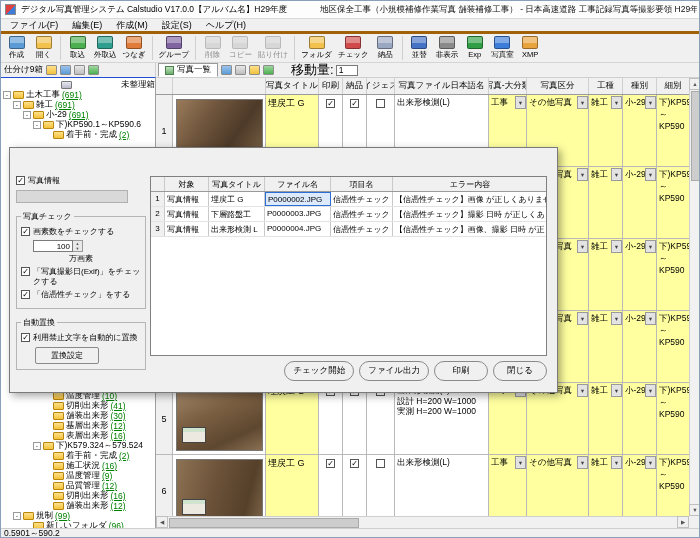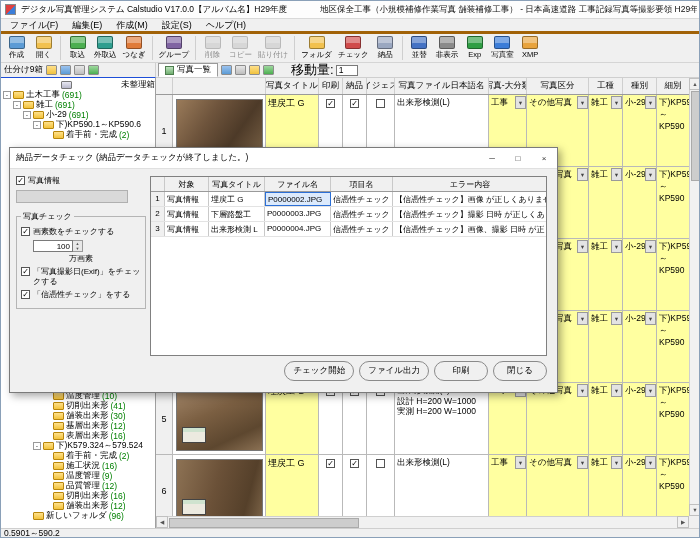--- a/index.html
+++ b/index.html
@@ -35,21 +35,21 @@
 #sidebar{position:absolute;left:0;top:77px;width:155px;height:450px;background:#fff;border-right:1px solid #a0a0a0;overflow:hidden;}
 .tree-top{position:absolute;left:0;top:2px;right:0;}
 .tree-bottom{position:absolute;left:0;top:313px;right:0;}
 .tree-item{display:flex;align-items:center;height:10px;white-space:nowrap;font-size:8.5px;overflow:hidden;}
 .tree-exp{width:8px;height:8px;border:1px solid #9a9a9a;background:#fff;font-size:7px;line-height:6px;text-align:center;margin-right:2px;flex:0 0 auto;color:#333;}
 .tree-exp-sp{width:10px;flex:0 0 auto;}
 .tree-ico{width:11px;height:8px;margin-right:2px;flex:0 0 auto;border-radius:1px;}
 .tree-ico.folder{background:linear-gradient(#ffe08a,#f3c33c);border:1px solid #b8860b;}
 .tree-ico.box{background:linear-gradient(#e8e8f2,#b9b9cc);border:1px solid #777;}
 .tree-label{overflow:hidden;}
-.tree-count{color:#008000;margin-left:2px;}
+.tree-count{color:#008000;margin-left:2px;text-decoration:underline;}
 
 #main{position:absolute;left:155px;top:77px;width:533px;height:438px;background:#fff;overflow:hidden;}
 #thead{display:flex;height:17px;background:#f0f0f0;border-bottom:1px solid #9a9a9a;}
 .th{border-right:1px solid #cfcfcf;font-size:8.5px;display:flex;align-items:center;justify-content:center;overflow:hidden;white-space:nowrap;flex:0 0 auto;}
 #rows{position:absolute;left:0;top:17px;right:0;bottom:0;overflow:hidden;}
 .prow{display:flex;height:72px;border-bottom:1px solid #b9b9b9;background:#fff;}
 .pc{border-right:1px solid #b9b9b9;overflow:hidden;flex:0 0 auto;position:relative;}
 .c-num{background:#f0f0f0;display:flex;align-items:center;justify-content:center;font-size:9px;}
 .c-photo{display:flex;align-items:center;justify-content:center;}
 .photo{width:87px;height:64px;position:relative;border:1px solid #777;}
@@ -319,20 +319,26 @@
         <span class="tree-ico folder"></span>
         <span class="tree-label">切削出来形</span>
         <span class="tree-count">(16)</span>
       </div>
       <div class="tree-item" style="padding-left: 42px;">
         <span class="tree-exp-sp"></span>
         <span class="tree-ico folder"></span>
         <span class="tree-label">舗装出来形</span>
         <span class="tree-count">(12)</span>
       </div>
+      <div class="tree-item" style="padding-left: 12px;">
+        <span class="tree-exp">-</span>
+        <span class="tree-ico folder"></span>
+        <span class="tree-label">規制</span>
+        <span class="tree-count">(99)</span>
+      </div>
       <div class="tree-item" style="padding-left: 22px;">
         <span class="tree-exp-sp"></span>
         <span class="tree-ico folder"></span>
         <span class="tree-label">新しいフォルダ</span>
         <span class="tree-count">(96)</span>
       </div>
     </div>
 </div>
 
 <div id="main">
@@ -572,26 +578,20 @@
 <div id="hscroll">
   <span class="sc-btn lf">◀</span>
   <div id="hthumb"></div>
   <span class="sc-btn rt">▶</span>
 </div>
 <div id="statusbar">
   <span>0.5901～590.2</span>
 </div>
 
 <div id="dialog">
-  <div id="dlg-title">
-    <span class="txt">納品データチェック (納品データチェックが終了しました。)</span>
-    <span class="dlg-btn">─</span>
-    <span class="dlg-btn">□</span>
-    <span class="dlg-btn">×</span>
-  </div>
 
   <div id="dlg-left">
     <label class="cbrow">
       <span class="cbx on"></span>
       <span>写真情報</span>
     </label>
     <div id="dlg-grayinput"></div>
 
     <fieldset class="grp">
       <legend>写真チェック</legend>
@@ -610,20 +610,28 @@
       <label class="cbrow">
         <span class="cbx on"></span>
         <span>「写真撮影日(Exif)」をチェックする</span>
       </label>
       <label class="cbrow">
         <span class="cbx on"></span>
         <span>「信憑性チェック」をする</span>
       </label>
     </fieldset>
 
+    <fieldset class="grp">
+      <legend>自動置換</legend>
+      <label class="cbrow">
+        <span class="cbx on"></span>
+        <span>利用禁止文字を自動的に置換</span>
+      </label>
+      <button id="replace-btn">置換設定</button>
+    </fieldset>
   </div>
 
   <div id="dlg-table">
       <div class="dt-head">
         <div class="dt-cell" style="width: 14px;"></div>
         <div class="dt-cell" style="width: 44px;">対象</div>
         <div class="dt-cell" style="width: 56px;">写真タイトル</div>
         <div class="dt-cell" style="width: 66px;">ファイル名</div>
         <div class="dt-cell" style="width: 62px;">項目名</div>
         <div class="dt-cell" style="width: 155px;">エラー内容</div>

